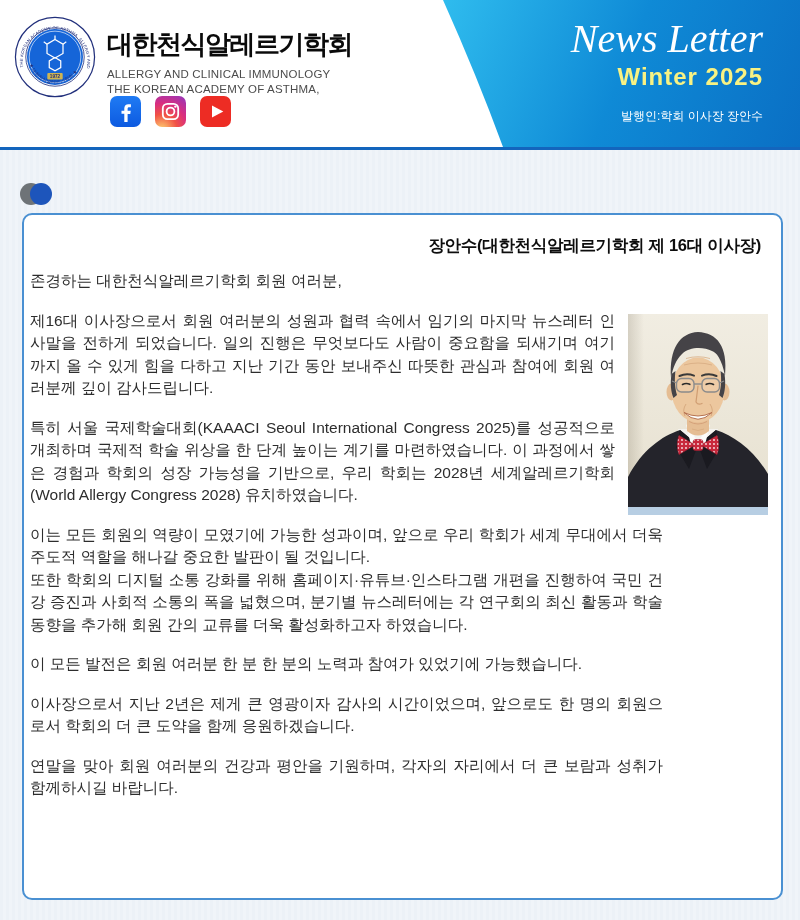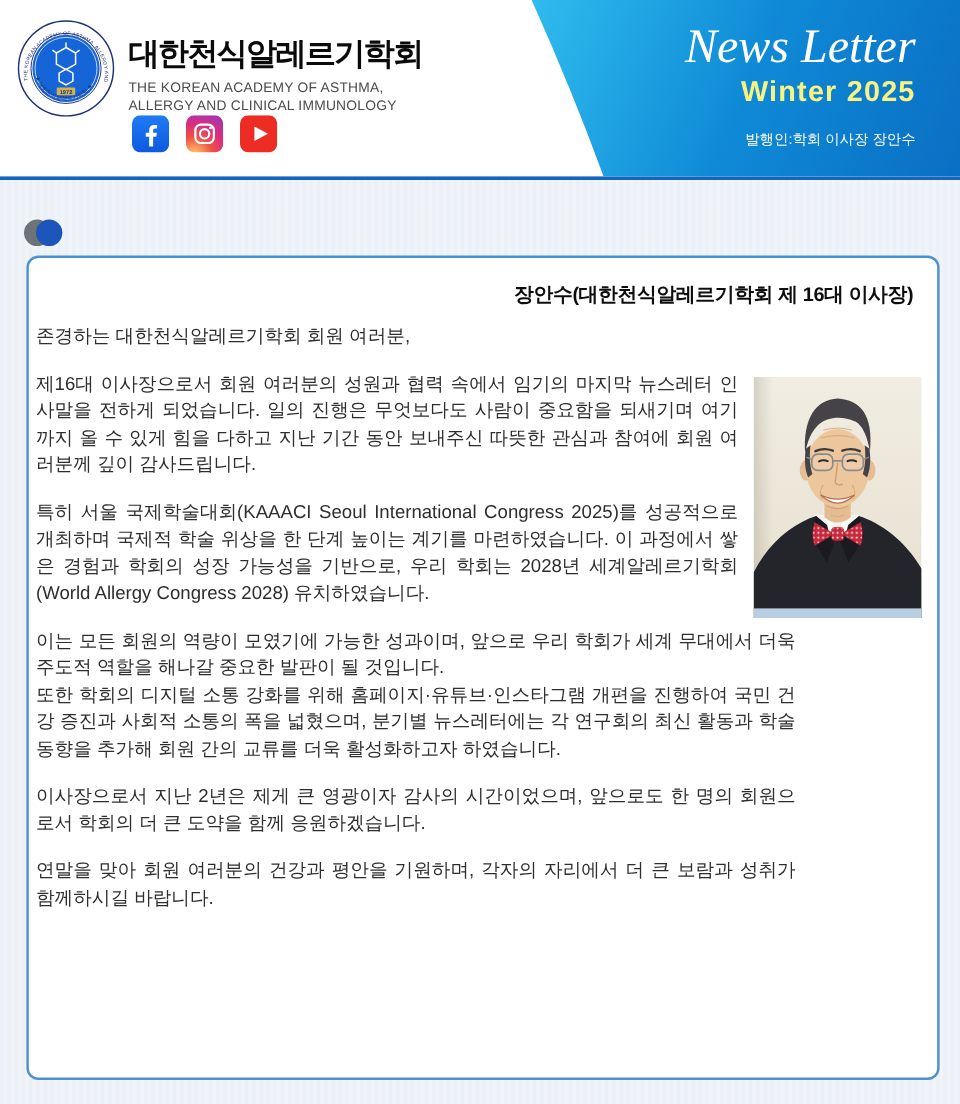--- a/index.html
+++ b/index.html
@@ -78,22 +78,22 @@
       <line x1="47.8" y1="27.5" x2="51" y2="25.2"></line>
       <line x1="32.2" y1="27.5" x2="29" y2="25.2"></line>
     </g>
     <rect x="32.5" y="55.5" width="15" height="6.4" rx="1" fill="#d8b84a" opacity="0.95"></rect>
     <text x="40" y="60.5" font-size="4.6" fill="#22307c" text-anchor="middle" font-weight="bold">1972</text>
   </svg>
 
   <div class="org-block">
     <div class="org-kr">대한천식알레르기학회</div>
     <div class="org-en">
+      <div>ALLERGY AND CLINICAL IMMUNOLOGY</div>
       <div>THE KOREAN ACADEMY OF ASTHMA,</div>
-      <div>ALLERGY AND CLINICAL IMMUNOLOGY</div>
     </div>
   </div>
 
   <div class="social">
     <a>
       <svg viewBox="0 0 31 31">
         <defs>
             <linearGradient id="fbg" x1="0" y1="0" x2="0" y2="1">
           <stop offset="0" stop-color="#1f7bf4"></stop>
               <stop offset="1" stop-color="#0d5ae0"></stop>
@@ -146,20 +146,21 @@
   <div class="letter-box">
     <div class="byline">장안수(대한천식알레르기학회 제 16대 이사장)</div>
 
     <div class="letter-body">
       <p>존경하는 대한천식알레르기학회 회원 여러분,</p>
       <div class="photo-spacer"></div>
       <p>제16대 이사장으로서 회원 여러분의 성원과 협력 속에서 임기의 마지막 뉴스레터 인사말을 전하게 되었습니다. 일의 진행은 무엇보다도 사람이 중요함을 되새기며 여기까지 올 수 있게 힘을 다하고 지난 기간 동안 보내주신 따뜻한 관심과 참여에 회원 여러분께 깊이 감사드립니다.</p>
       <p>특히 서울 국제학술대회(KAAACI Seoul International Congress 2025)를 성공적으로 개최하며 국제적 학술 위상을 한 단계 높이는 계기를 마련하였습니다. 이 과정에서 쌓은 경험과 학회의 성장 가능성을 기반으로, 우리 학회는 2028년 세계알레르기학회(World Allergy Congress 2028) 유치하였습니다.</p>
       <p>이는 모든 회원의 역량이 모였기에 가능한 성과이며, 앞으로 우리 학회가 세계 무대에서 더욱 주도적 역할을 해나갈 중요한 발판이 될 것입니다.</p>
       <p>또한 학회의 디지털 소통 강화를 위해 홈페이지·유튜브·인스타그램 개편을 진행하여 국민 건강 증진과 사회적 소통의 폭을 넓혔으며, 분기별 뉴스레터에는 각 연구회의 최신 활동과 학술 동향을 추가해 회원 간의 교류를 더욱 활성화하고자 하였습니다.</p>
+      <p>이 모든 발전은 회원 여러분 한 분 한 분의 노력과 참여가 있었기에 가능했습니다.</p>
       <p>이사장으로서 지난 2년은 제게 큰 영광이자 감사의 시간이었으며, 앞으로도 한 명의 회원으로서 학회의 더 큰 도약을 함께 응원하겠습니다.</p>
       <p>연말을 맞아 회원 여러분의 건강과 평안을 기원하며, 각자의 자리에서 더 큰 보람과 성취가 함께하시길 바랍니다.</p>
 
     </div>
 
     <svg class="portrait" viewBox="0 0 140 201">
       <defs>
         <linearGradient id="pbg" x1="0" y1="0" x2="0" y2="1">
           <stop offset="0" stop-color="#f1ede2"></stop>
             <stop offset="1" stop-color="#e6e0cf"></stop>

